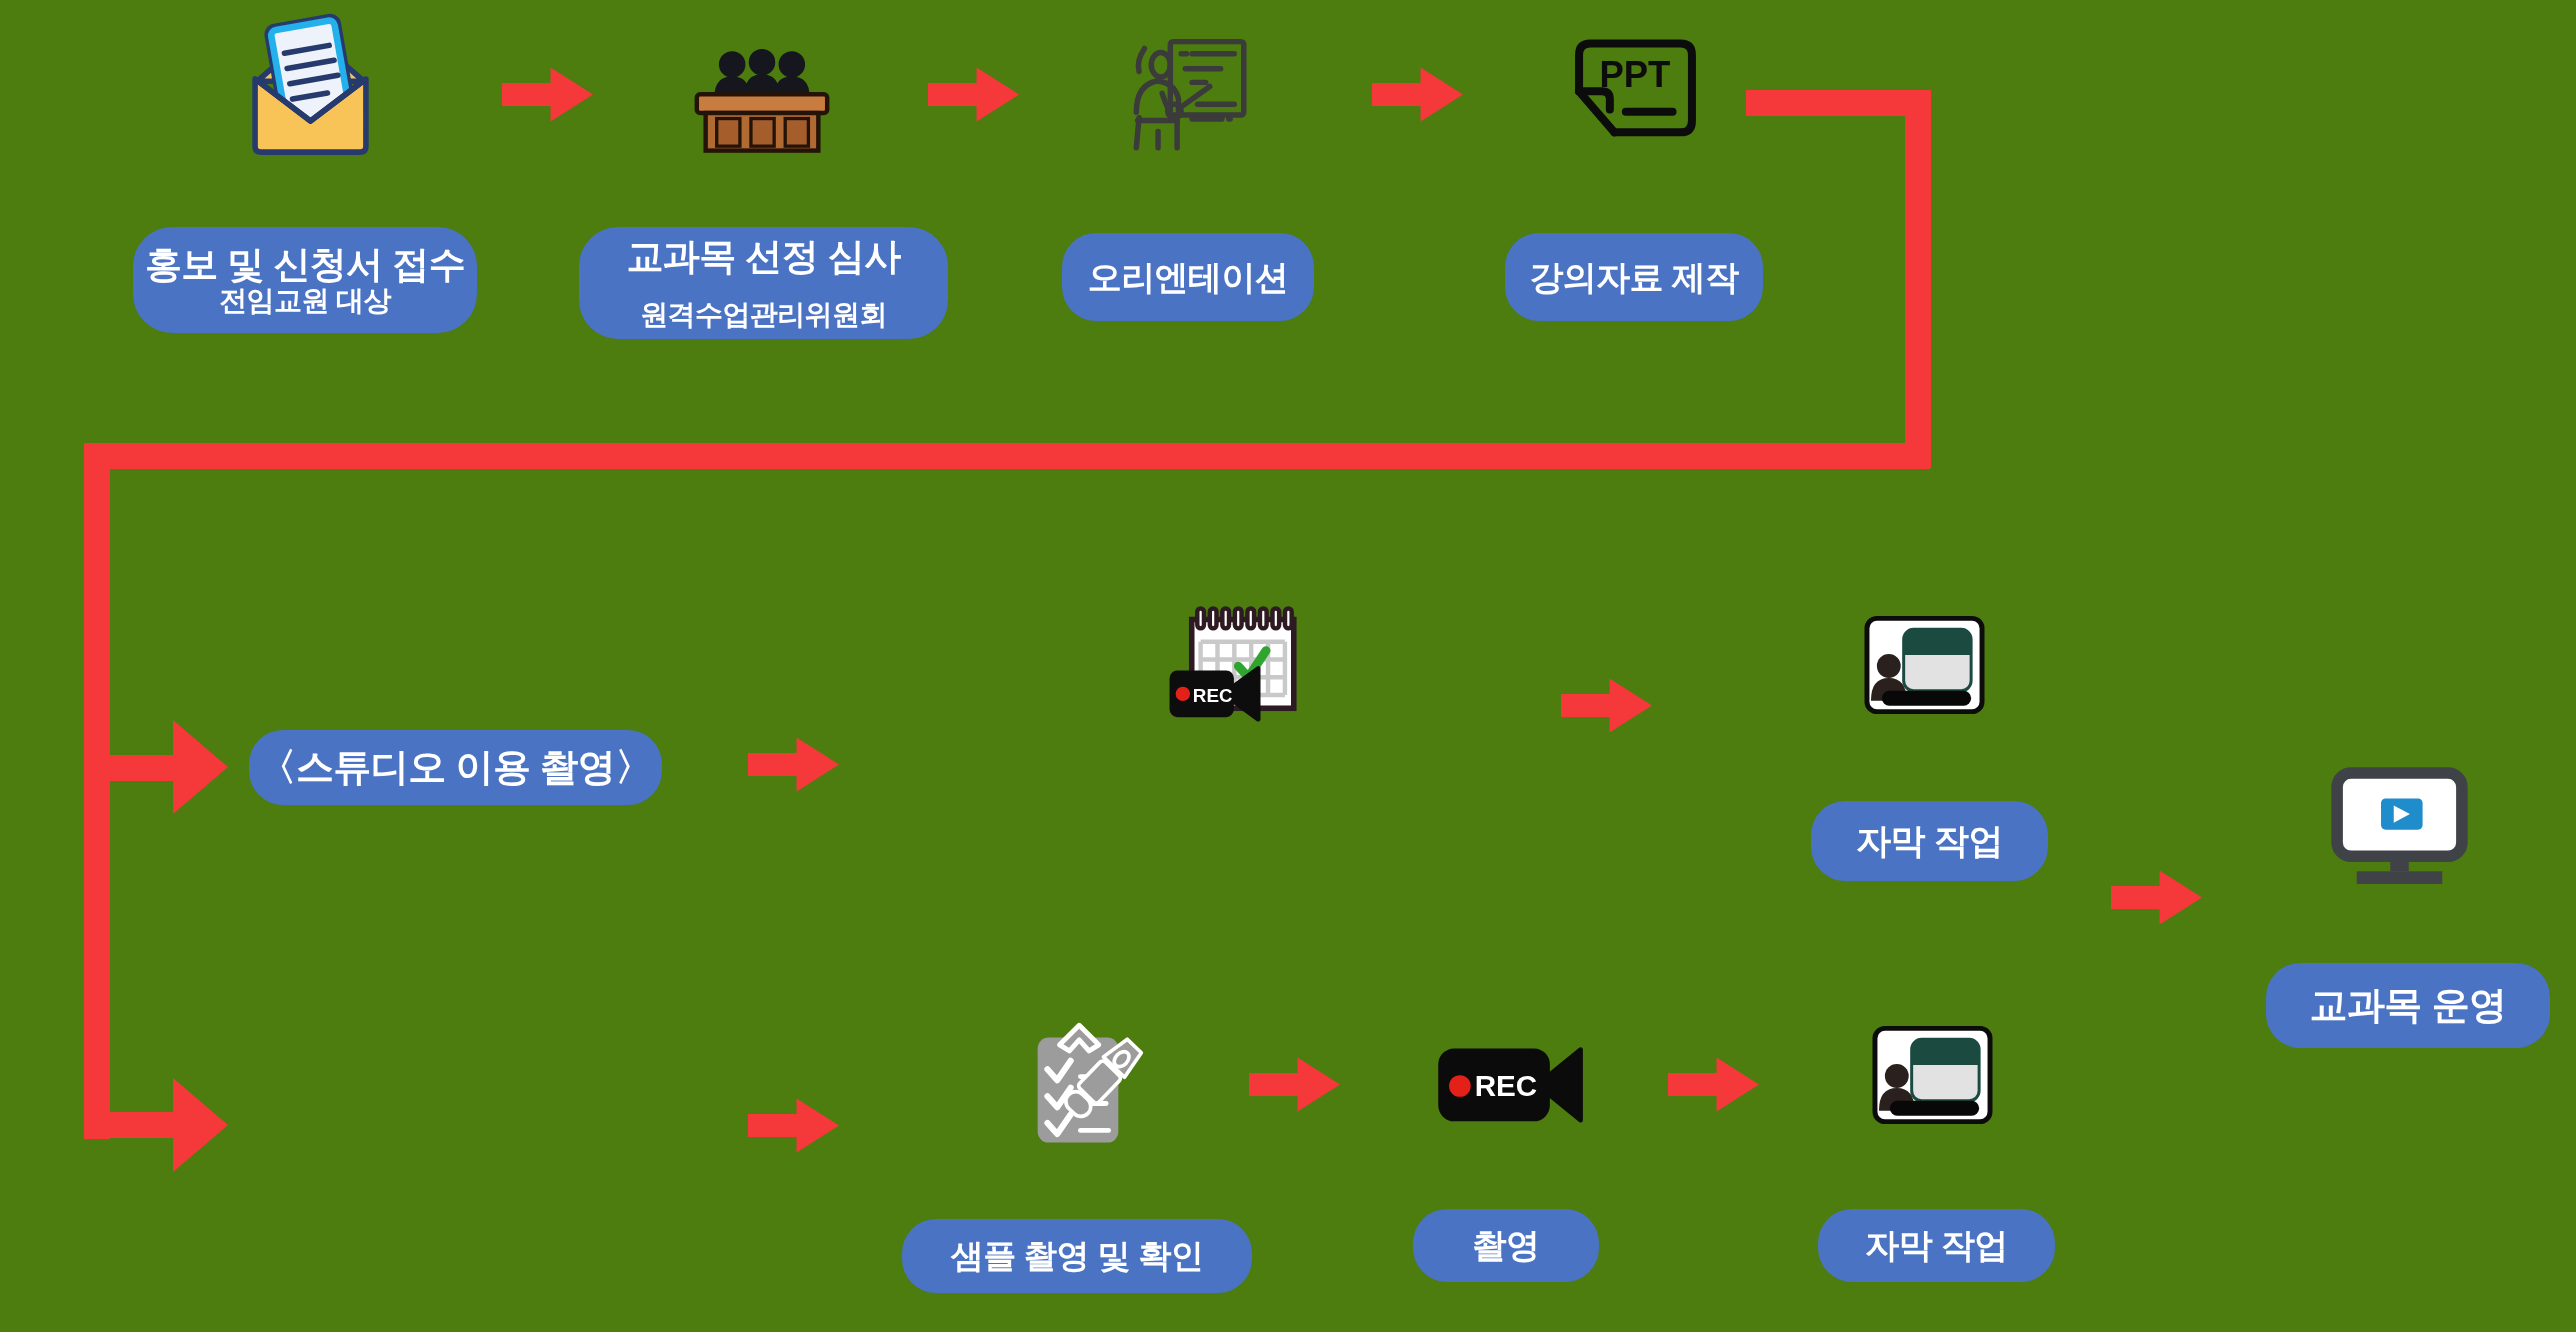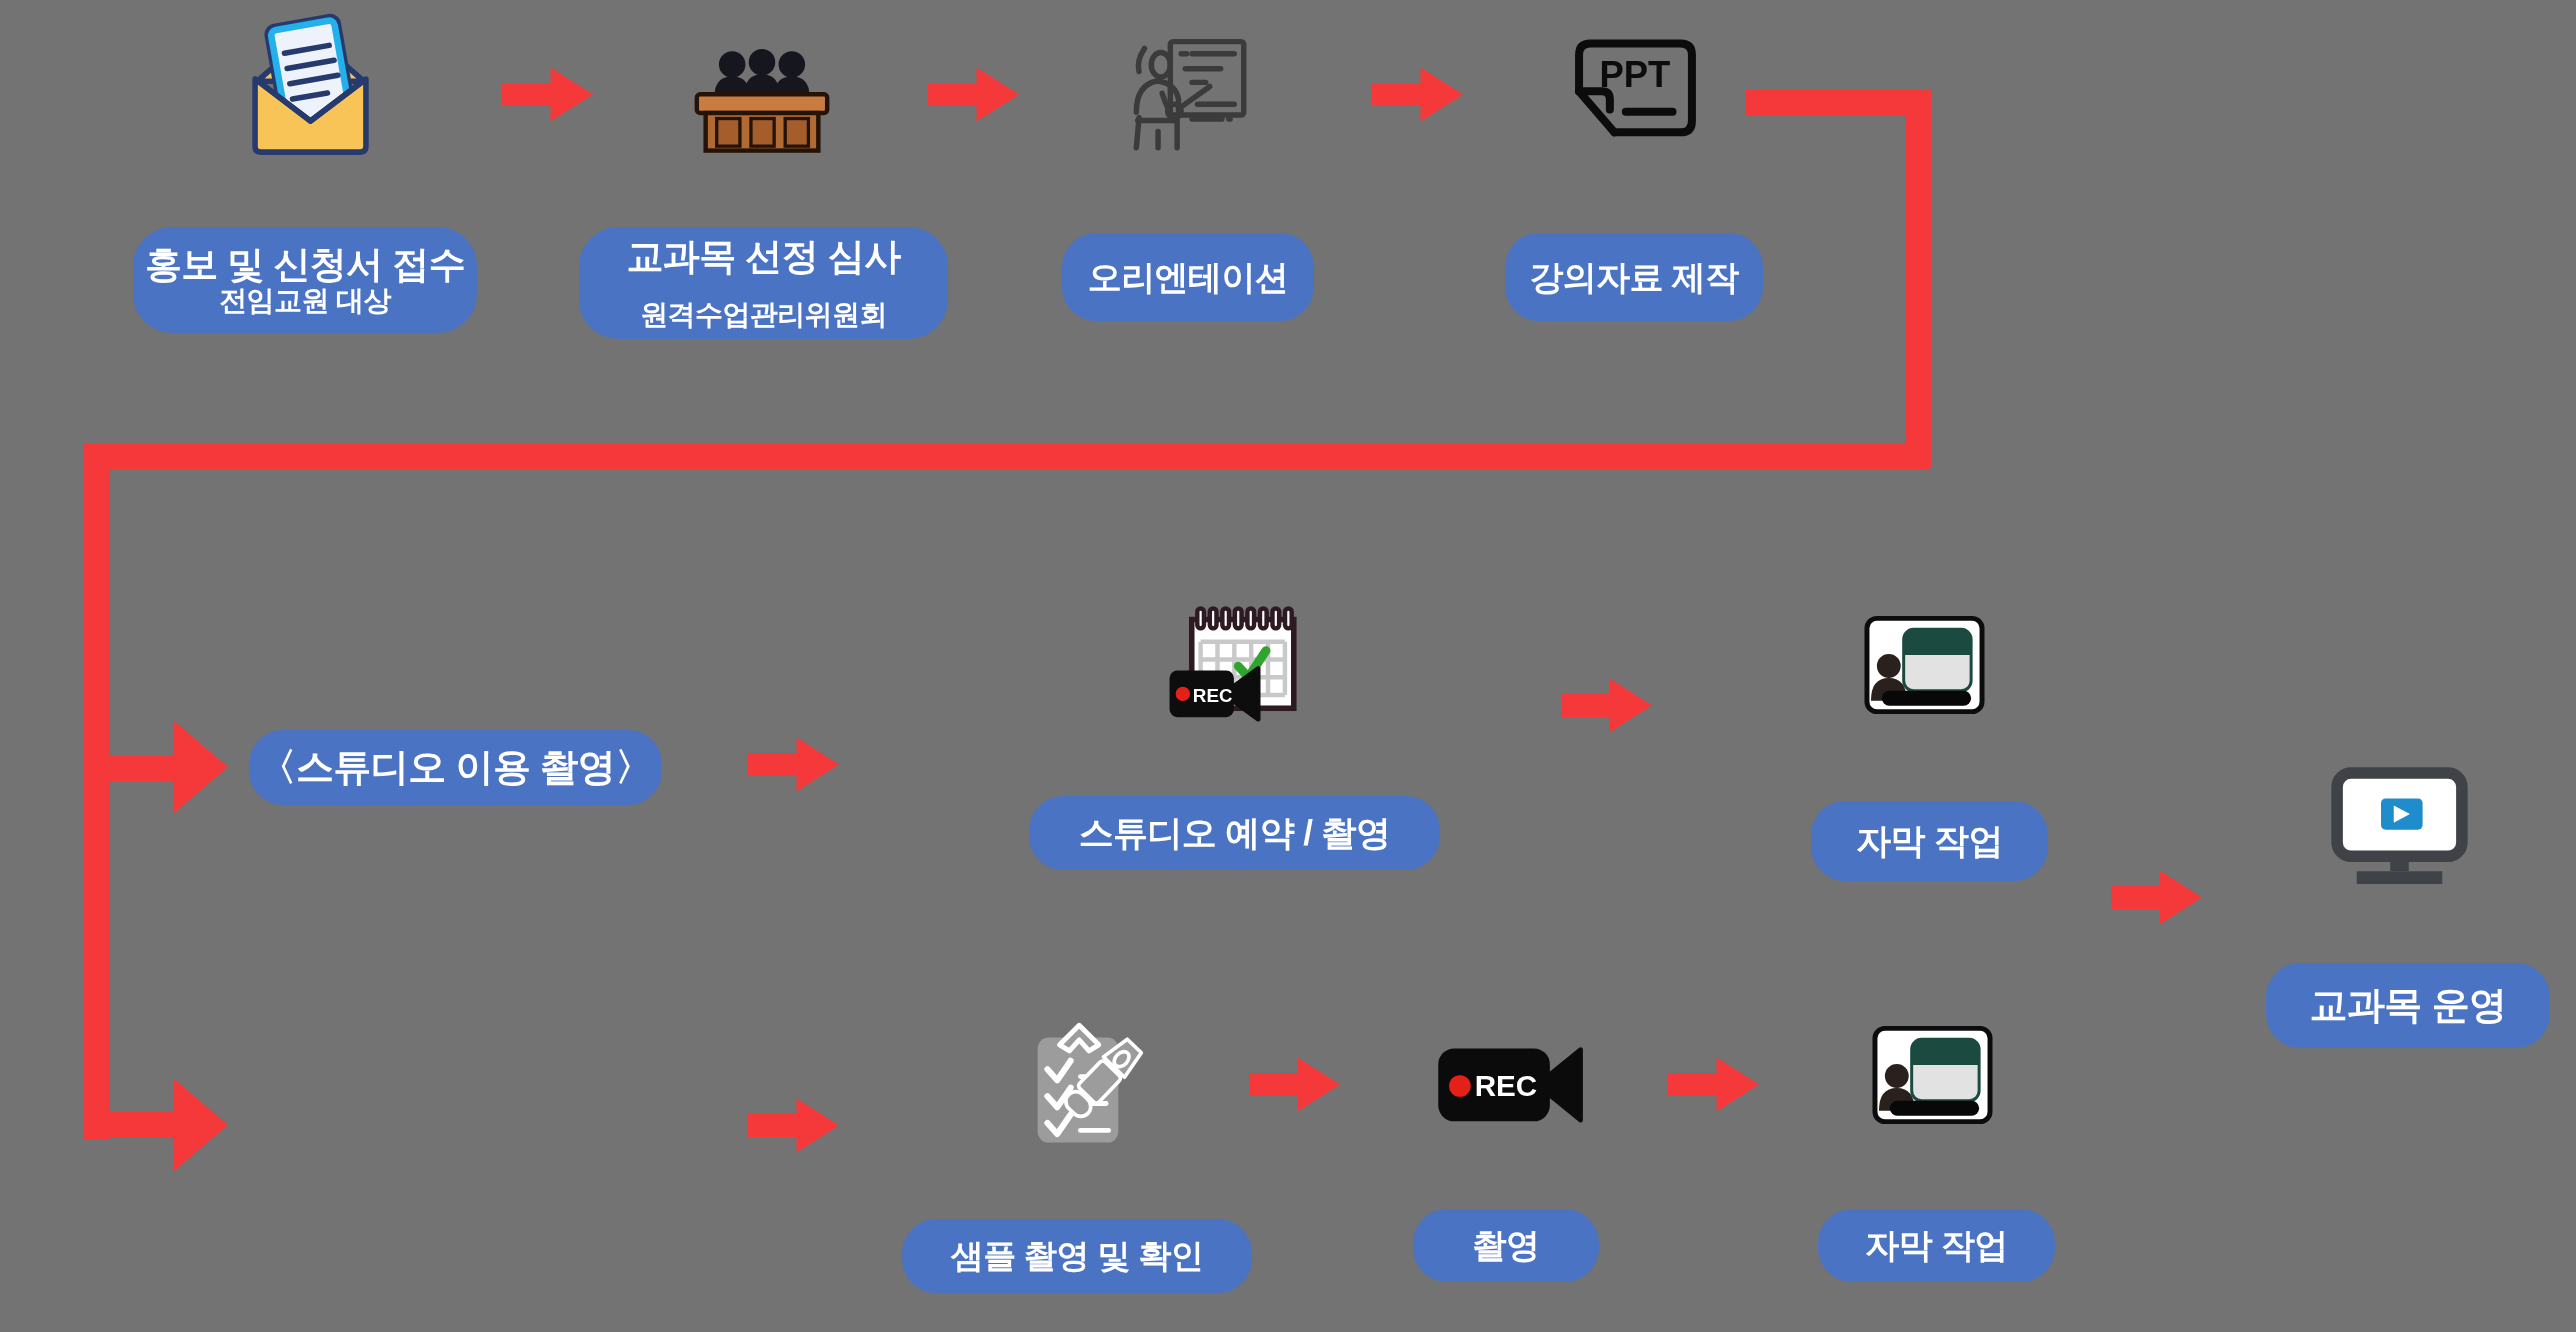--- a/index.html
+++ b/index.html
@@ -1,17 +1,17 @@
 <!DOCTYPE html>
 <html style="font-size:9px"><head>
 <meta charset="utf-8">
 <style>
   html,body{margin:0;padding:0;background:#ffffff;}
   body{font-family:"Liberation Sans","DejaVu Sans",sans-serif;}
-  #canvas{position:relative;width:2576px;height:1332px;background:#737373;overflow:hidden;}
+  #canvas{position:relative;width:2576px;height:1332px;background:#4d7c0f;overflow:hidden;}
 
   
   .pill{
     position:absolute;
     background:#4A73C4;
     color:#ffffff;
     display:flex;
     flex-direction:column;
     align-items:center;
     justify-content:center;
@@ -212,23 +212,20 @@
         <line x1="90.8" y1="34" x2="90.8" y2="82"></line>
           <line x1="106" y1="34" x2="106" y2="82"></line>
       </g>
       <path d="M64,56 L73,66 L89,42" fill="none" stroke="#2FA52F" stroke-width="8" stroke-linecap="round" stroke-linejoin="round"></path>
       <rect x="2" y="60" width="58" height="42" rx="7" fill="#0D0D0D"></rect>
       <circle cx="14" cy="81" r="6.5" fill="#E32119"></circle>
       <text x="23" y="88" font-size="17" fill="#ffffff">REC</text>
       <polygon points="60,74 82,58 82,104 60,88" fill="#0D0D0D" stroke="#0D0D0D" stroke-width="4" stroke-linejoin="round"></polygon>
     </svg>
   </div>
-  <div class="pill" style="left:1029px;top:796px;width:411px;height:74px;font-size:35px;">
-    <div>스튜디오 예약 / 촬영</div>
-  </div>
 
   <div class="icon" style="left:1864px;top:615px;width:121px;height:100px;">
     <svg viewBox="0 0 122 100">
       <rect x="3" y="3" width="116" height="94" rx="10" fill="#ffffff" stroke="#0C0C0C" stroke-width="5"></rect>
       <rect x="40" y="14" width="68" height="62" rx="10" fill="#E2E2E2" stroke="#1B4A41" stroke-width="3"></rect>
       <path d="M40,40 V24 Q40,14 50,14 H98 Q108,14 108,24 V40 Z" fill="#1B4A41"></path>
       <circle cx="25" cy="51" r="12" fill="#2A201D"></circle>
       <path d="M7,86 Q7,63 25,63 Q43,63 43,86 Z" fill="#2A201D"></path>
       <rect x="18" y="76" width="90" height="15" rx="7.5" fill="#080808"></rect>
     </svg>

